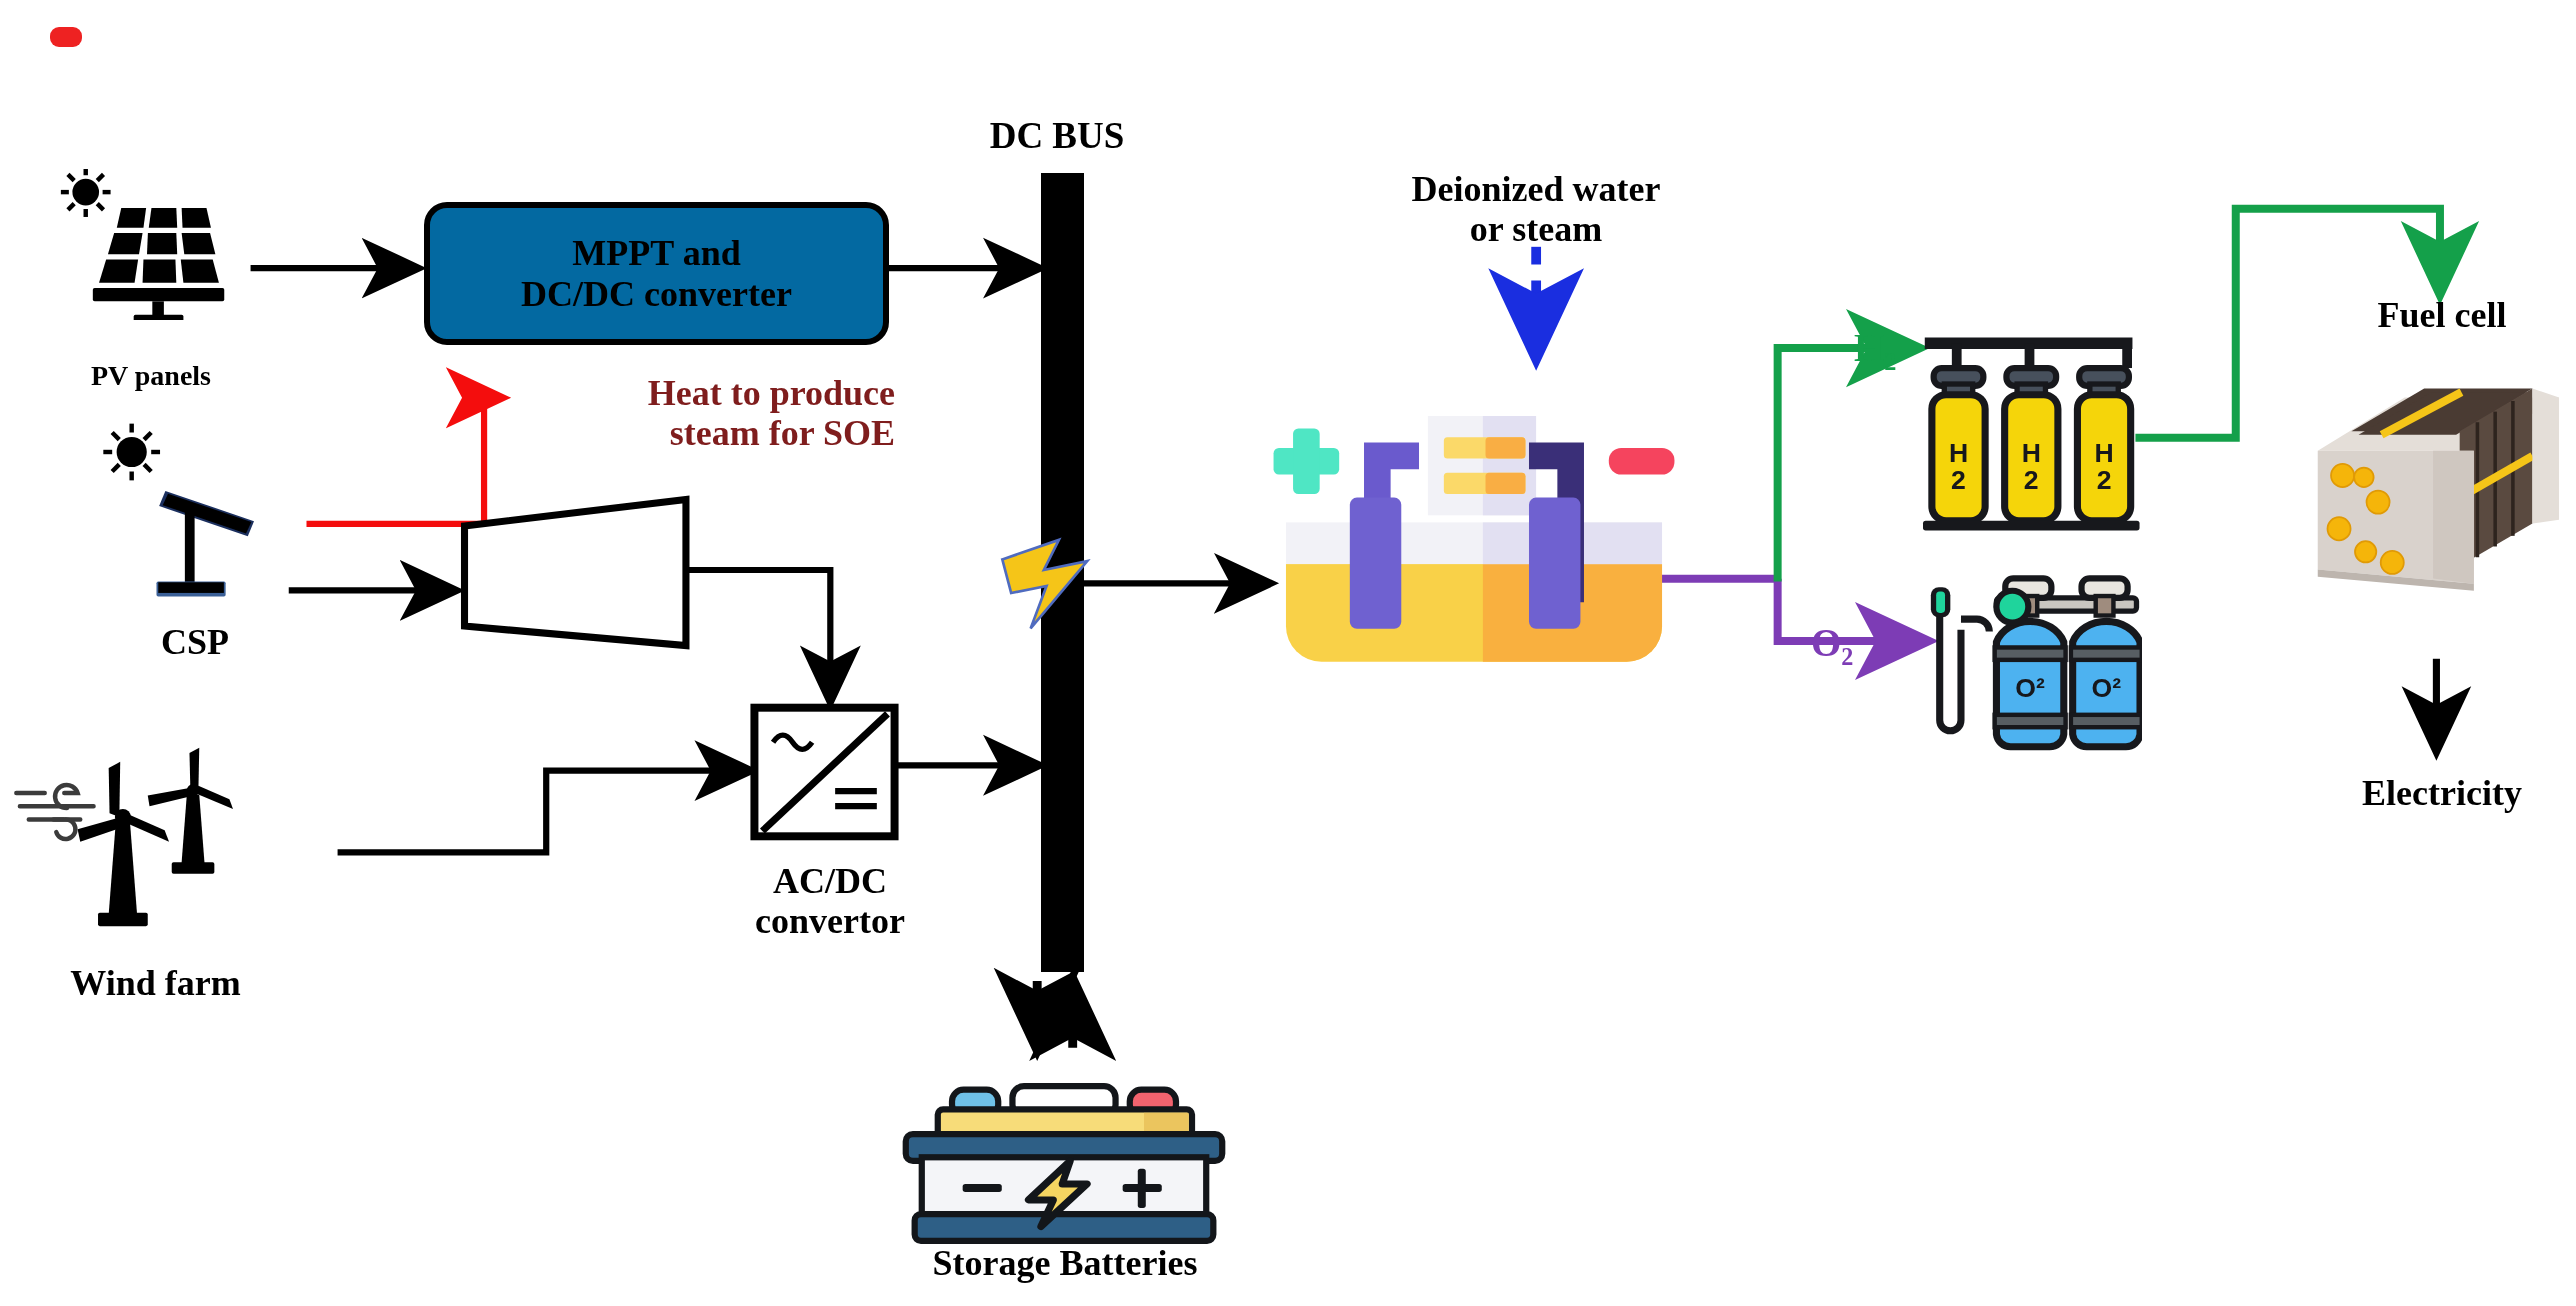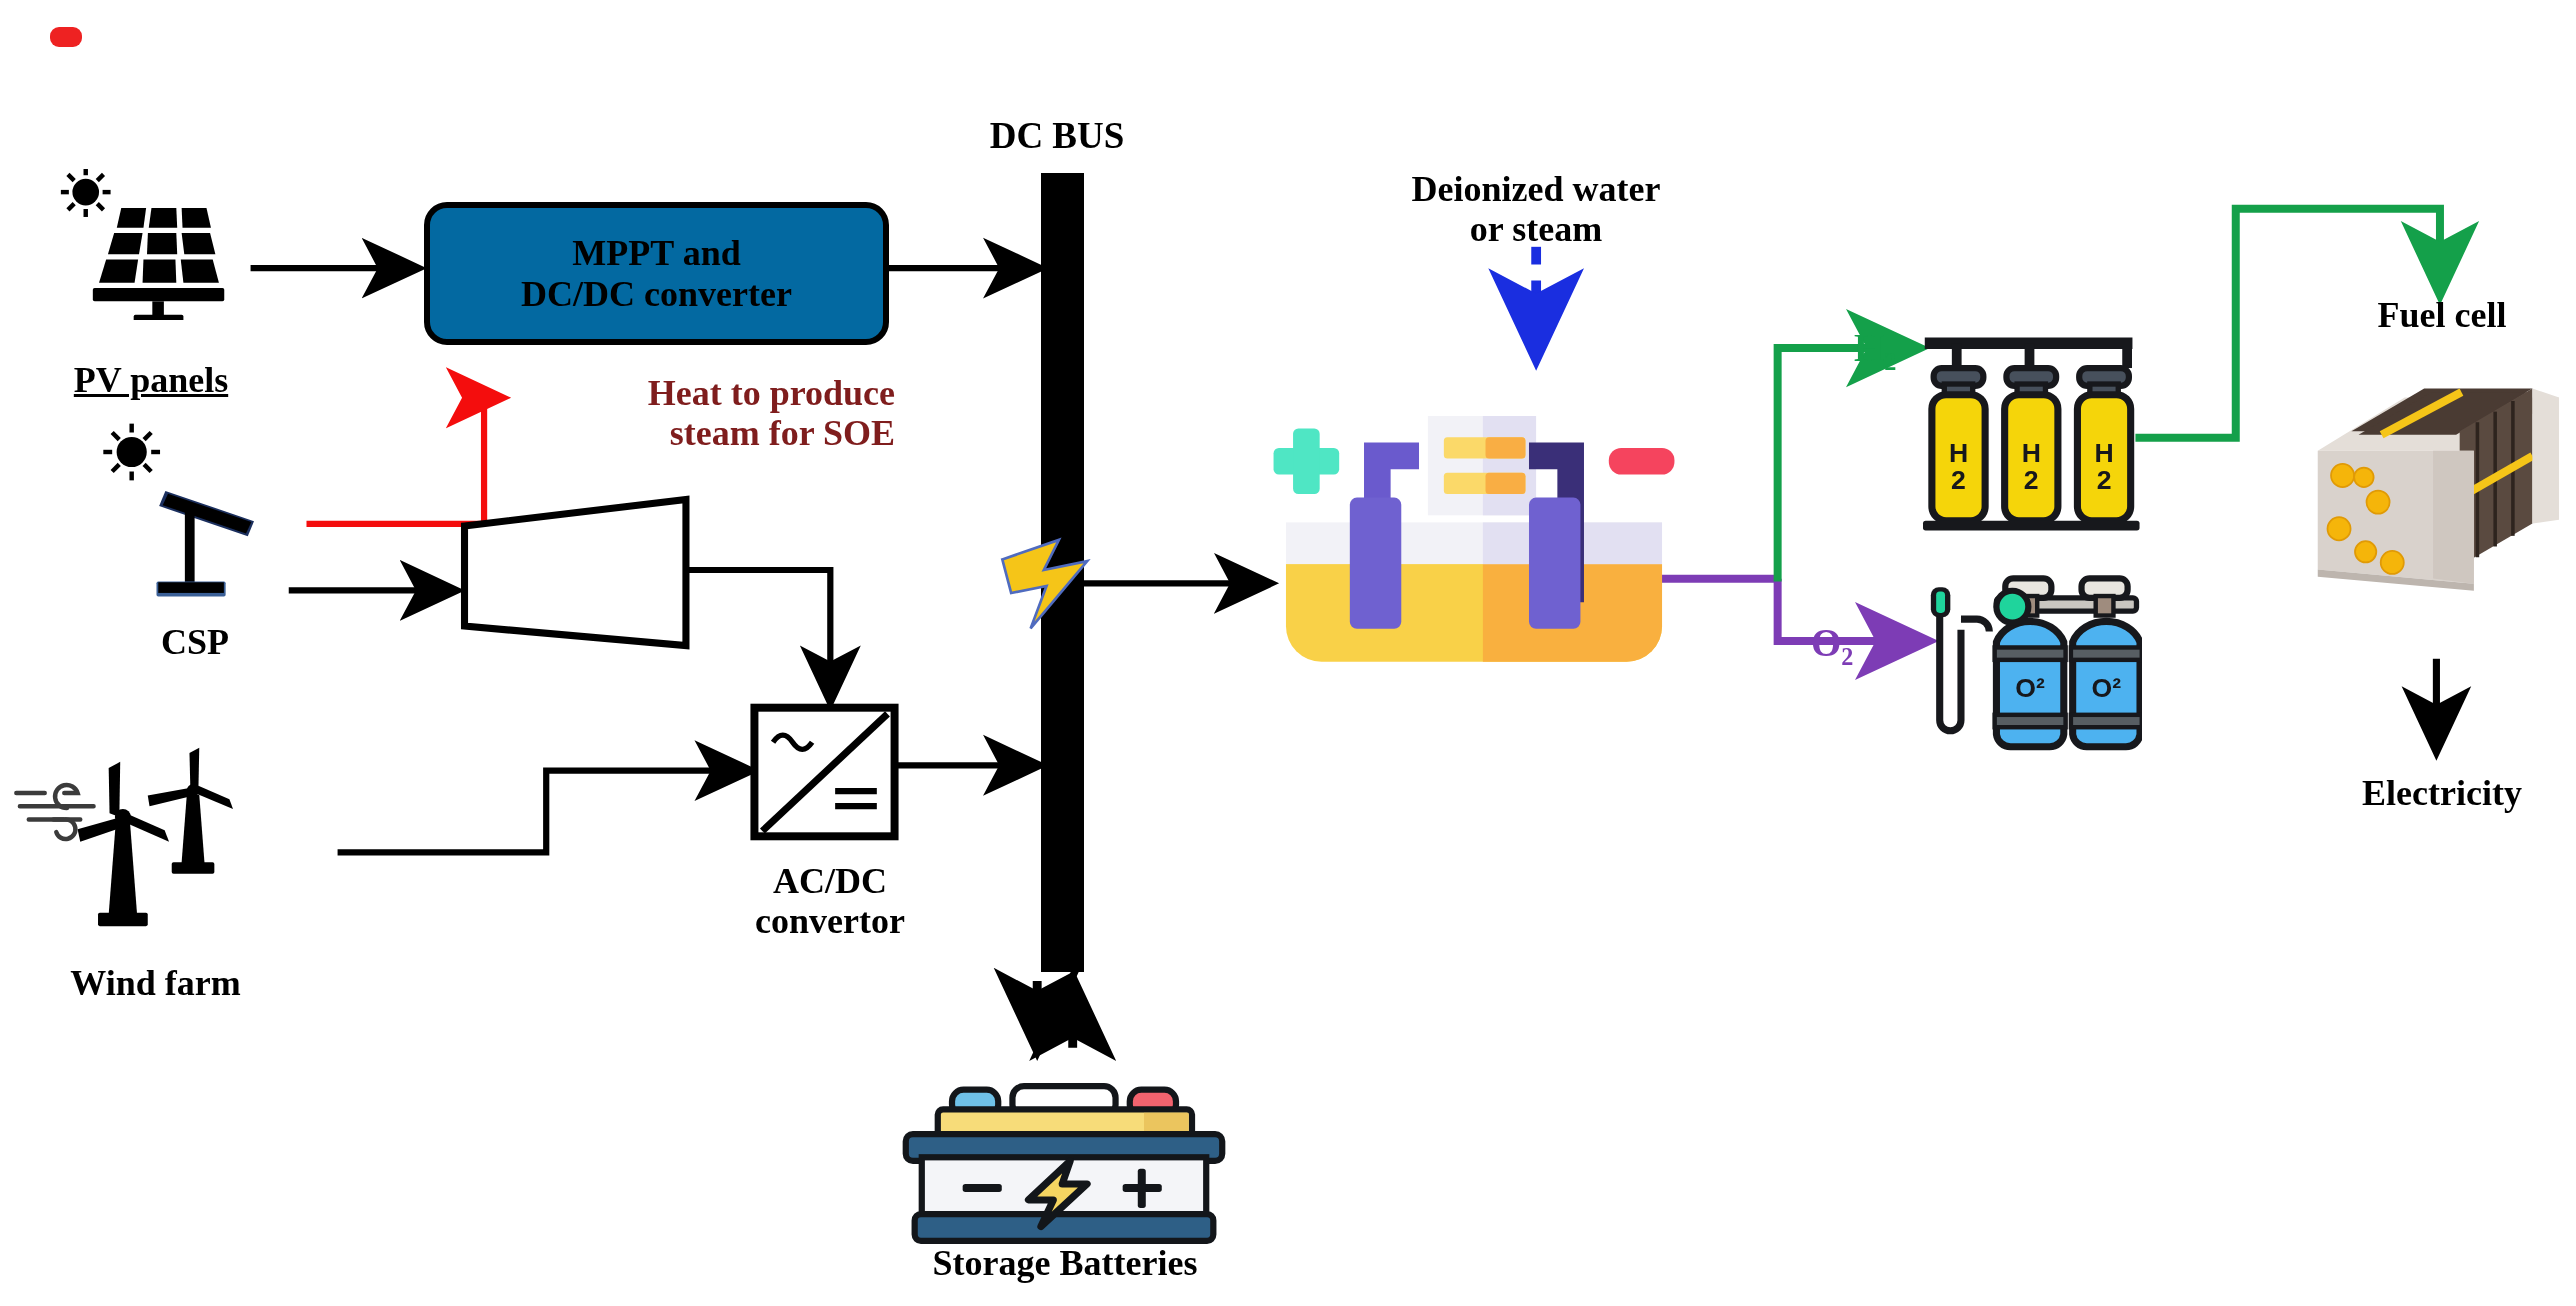--- a/index.html
+++ b/index.html
@@ -95,21 +95,21 @@
           <path d="M164,72 h32 l6,24 h-35 z"></path>
         <path d="M79,102 h36 l-4,26 h-40 z"></path>
           <path d="M121,102 h36 l1,26 h-38 z"></path>
           <path d="M163,102 h36 l7,26 h-40 z"></path>
         <rect x="64" y="134" width="148" height="15" rx="2"></rect>
         <rect x="131" y="149" width="13" height="22"></rect>
         <rect x="110" y="164" width="56" height="13" rx="2"></rect>
       </g>
     </svg>
   </div>
-  <div class="lbl" style="left:18px;top:360px;width:266px;font-size:36px;text-decoration:underline;">PV panels</div>
+  <div class="lbl" style="left:18px;top:360px;width:266px;font-size:28px;">PV panels</div>
 
   <div class="node" style="left:80px;top:413px;width:231px;height:195px;">
     <svg width="231" height="195" viewBox="0 0 260 220">
       <g fill="#000">
         <circle cx="58" cy="44" r="17"></circle>
         <g stroke="#000" stroke-width="5" stroke-linecap="butt">
           <line x1="58" y1="12" x2="58" y2="22"></line>
             <line x1="58" y1="66" x2="58" y2="76"></line>
           <line x1="26" y1="44" x2="36" y2="44"></line>
             <line x1="80" y1="44" x2="90" y2="44"></line>

